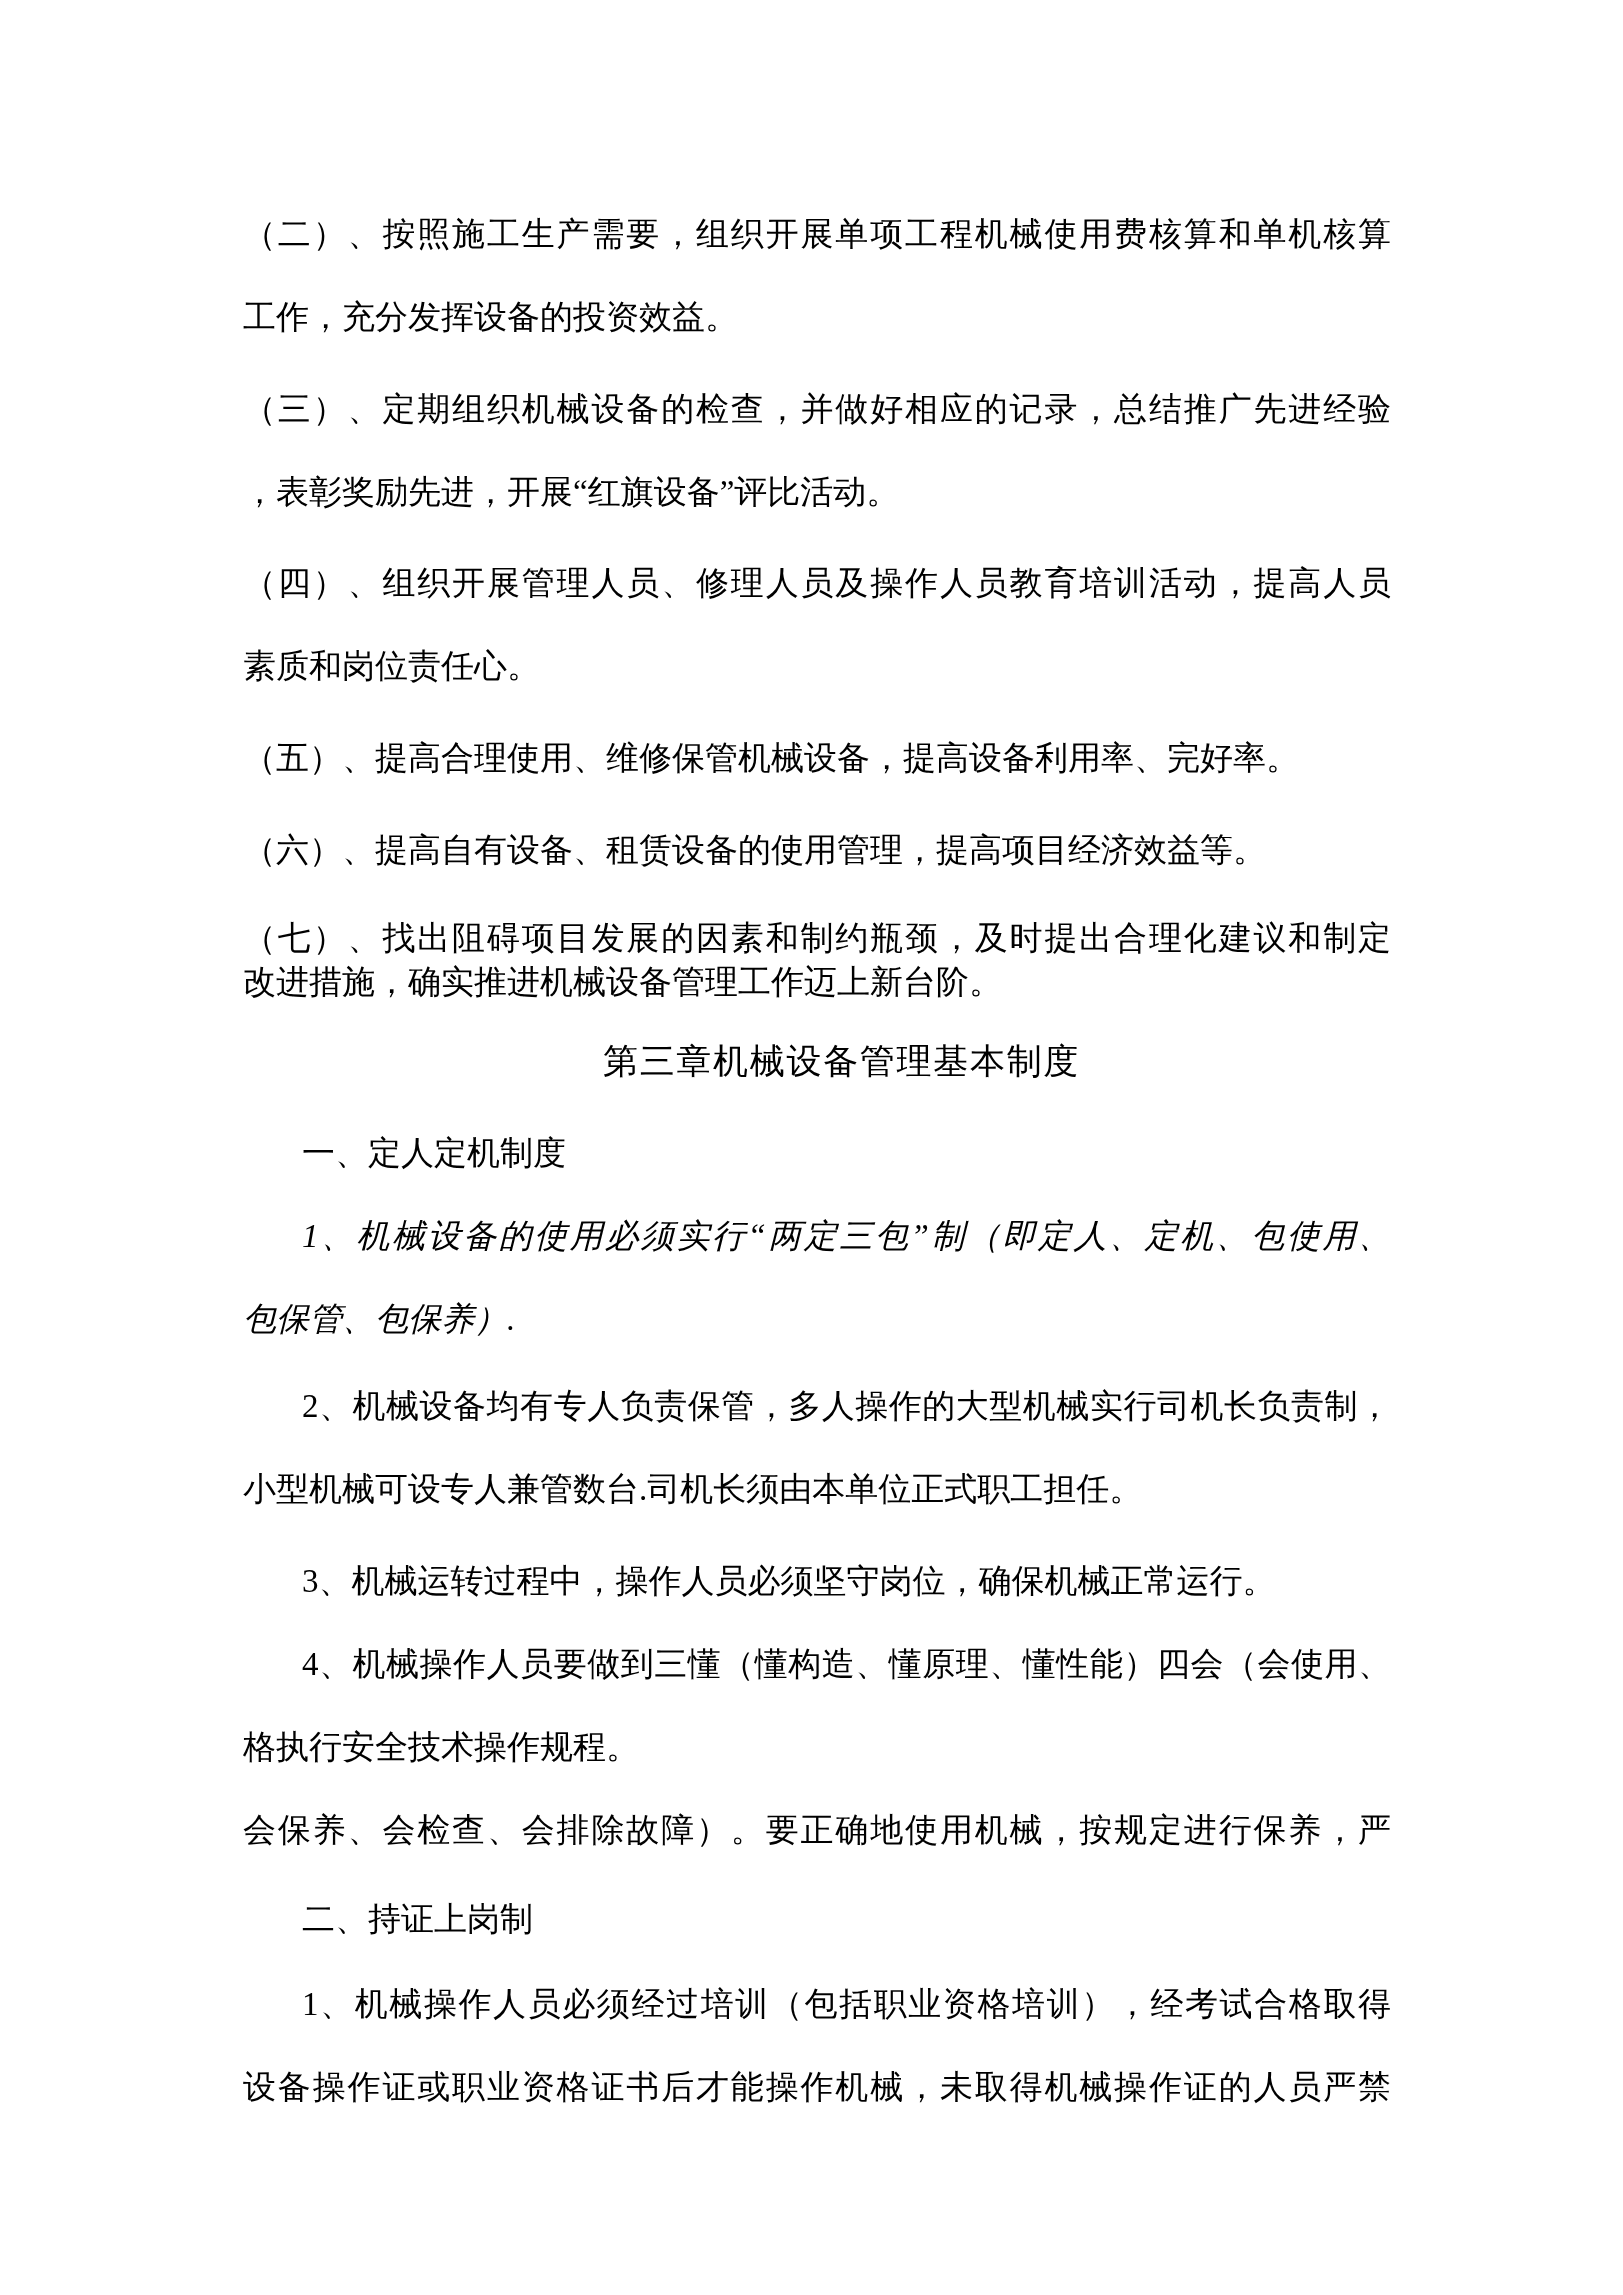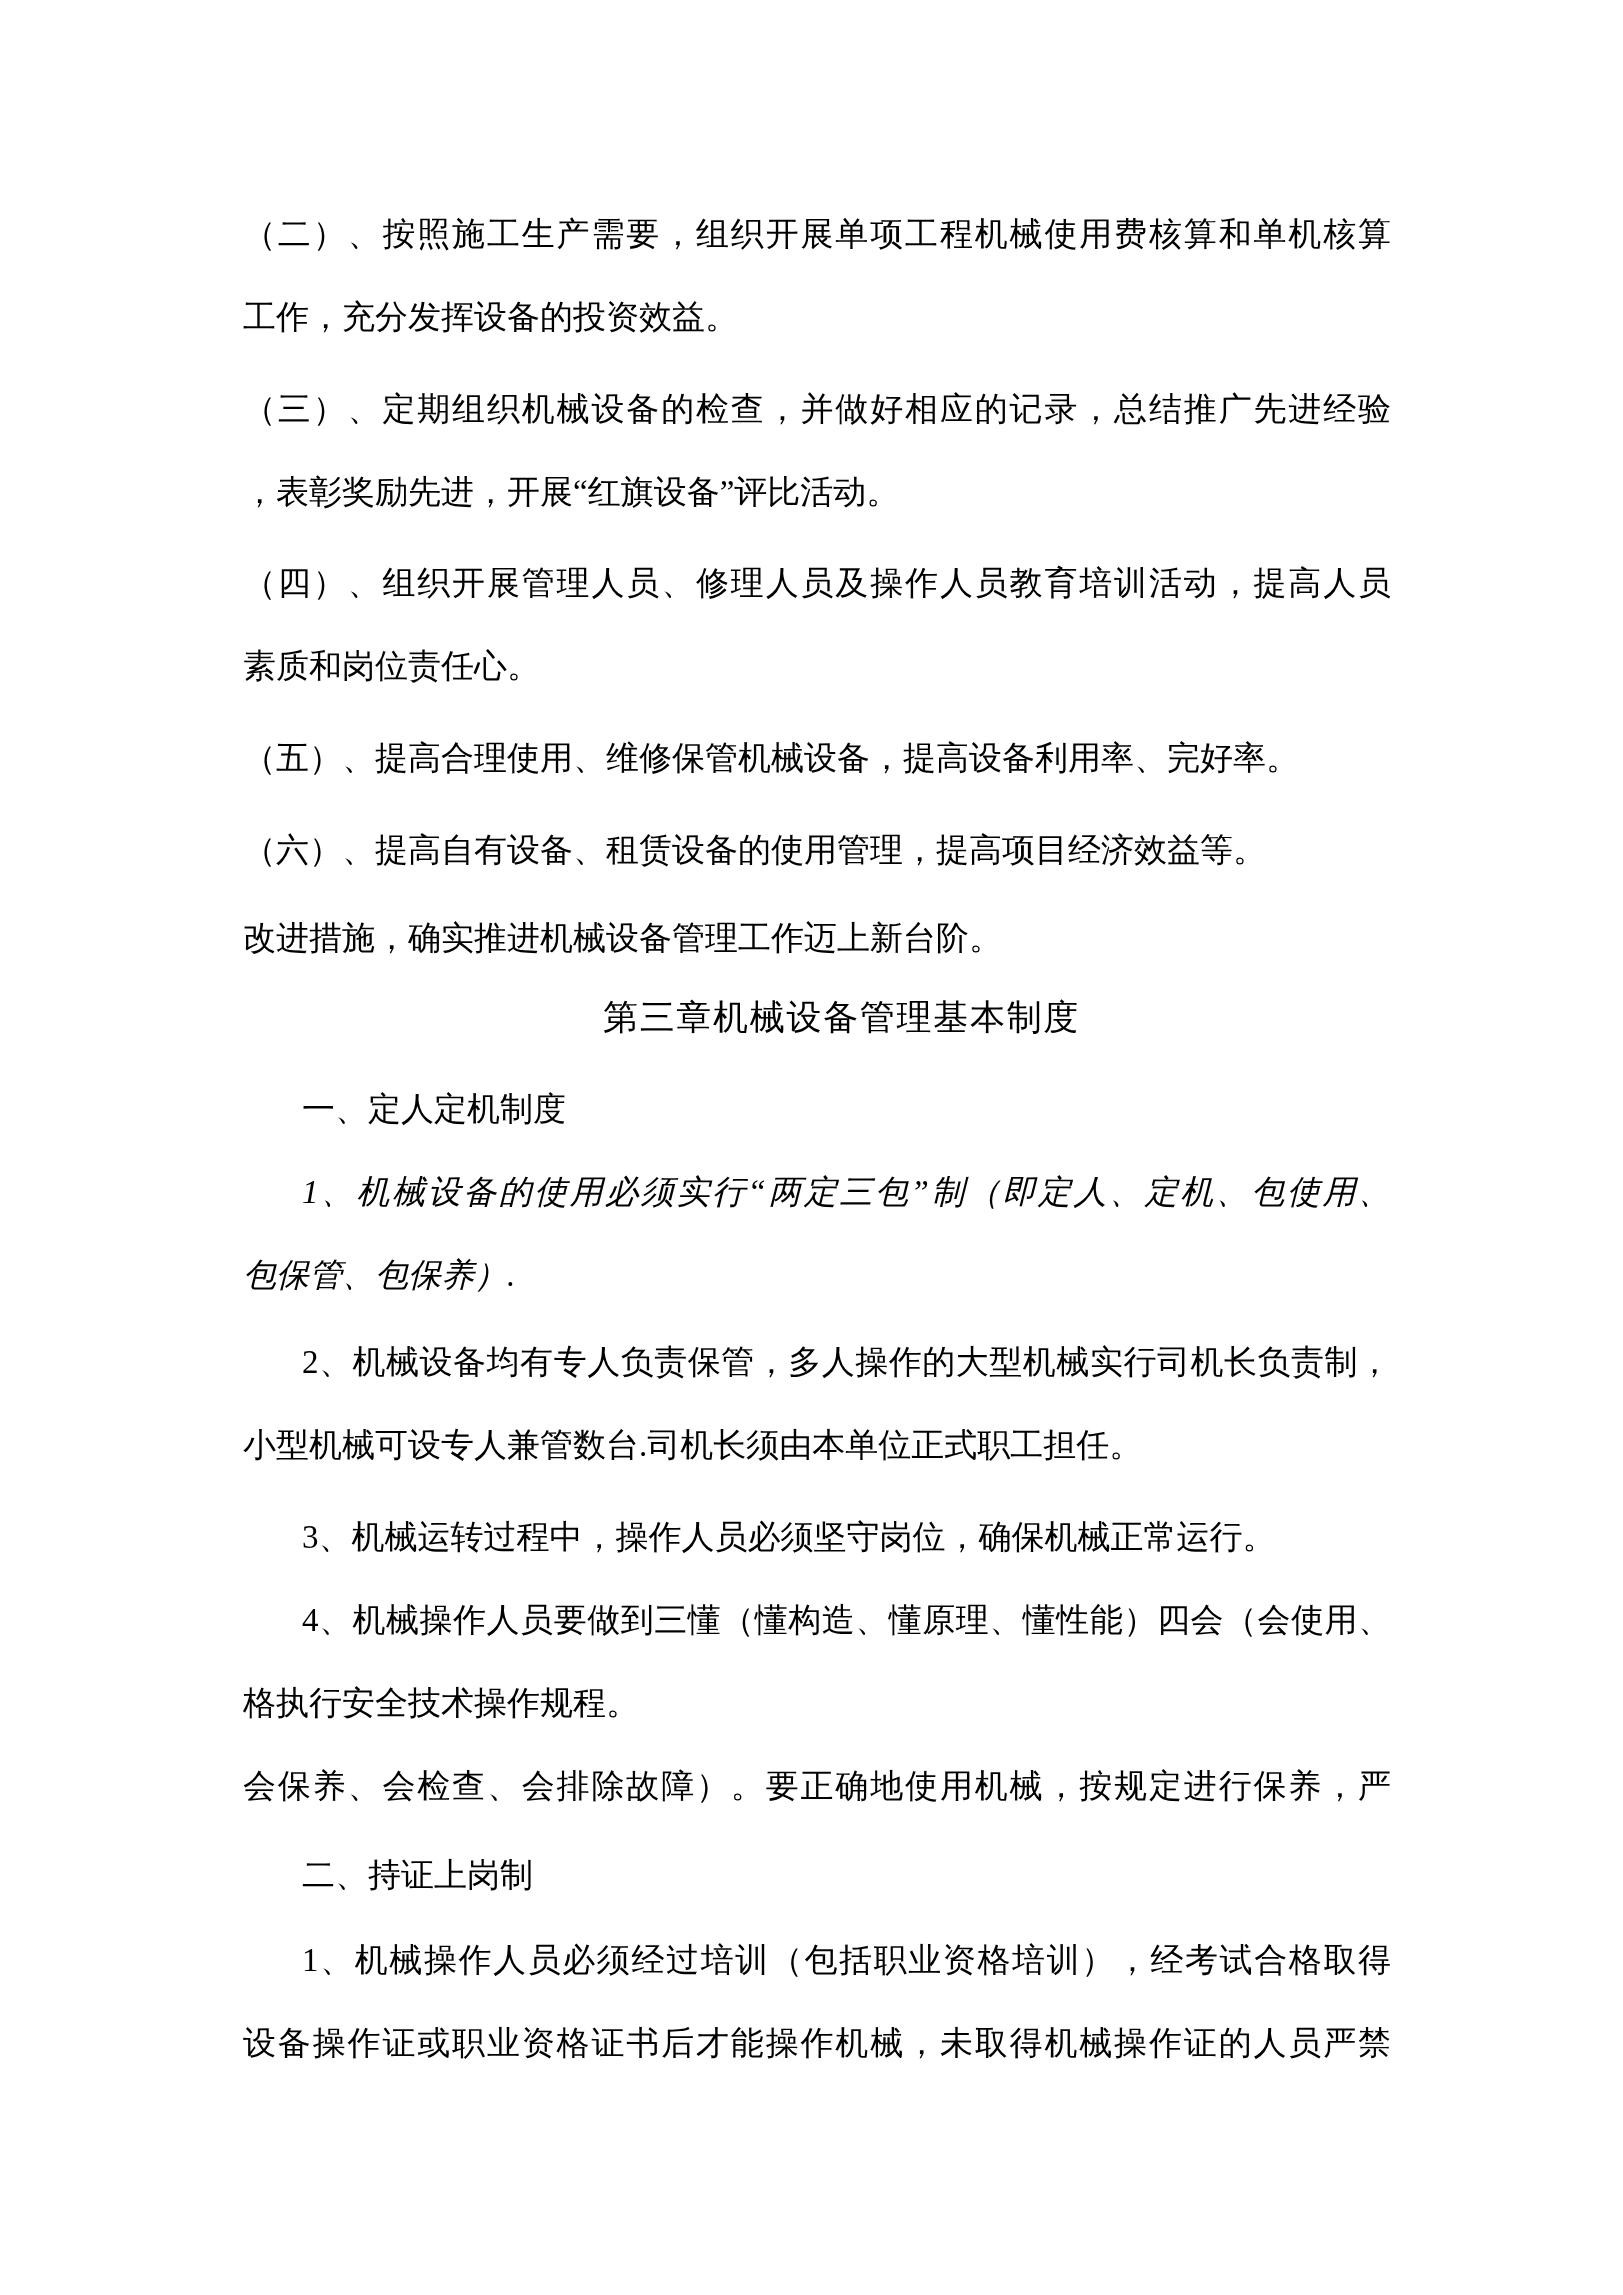--- a/index.html
+++ b/index.html
@@ -70,20 +70,21 @@
         <div class="line just">（四）、组织开展管理人员、修理人员及操作人员教育培训活动，提高人员</div>
         <div class="line">素质和岗位责任心。</div>
       </div>
       <div class="block" style="margin-top: 8.7px;">
         <div class="line">（五）、提高合理使用、维修保管机械设备，提高设备利用率、完好率。</div>
       </div>
       <div class="block" style="margin-top: 8.7px;">
         <div class="line">（六）、提高自有设备、租赁设备的使用管理，提高项目经济效益等。</div>
       </div>
       <div class="block tight" style="margin-top: 24.4px;">
+        <div class="line just">（七）、找出阻碍项目发展的因素和制约瓶颈，及时提出合理化建议和制定</div>
         <div class="line">改进措施，确实推进机械设备管理工作迈上新台阶。</div>
       </div>
       <div class="block heading" style="margin-top: 15.7px;">
         <div class="line">第三章机械设备管理基本制度</div>
       </div>
       <div class="block" style="margin-top: 8.7px;">
         <div class="line start">一、定人定机制度</div>
       </div>
       <div class="block" style="margin-top: 0px; font-style: italic;">
         <div class="line just start">1、机械设备的使用必须实行“两定三包”制（即定人、定机、包使用、</div>

